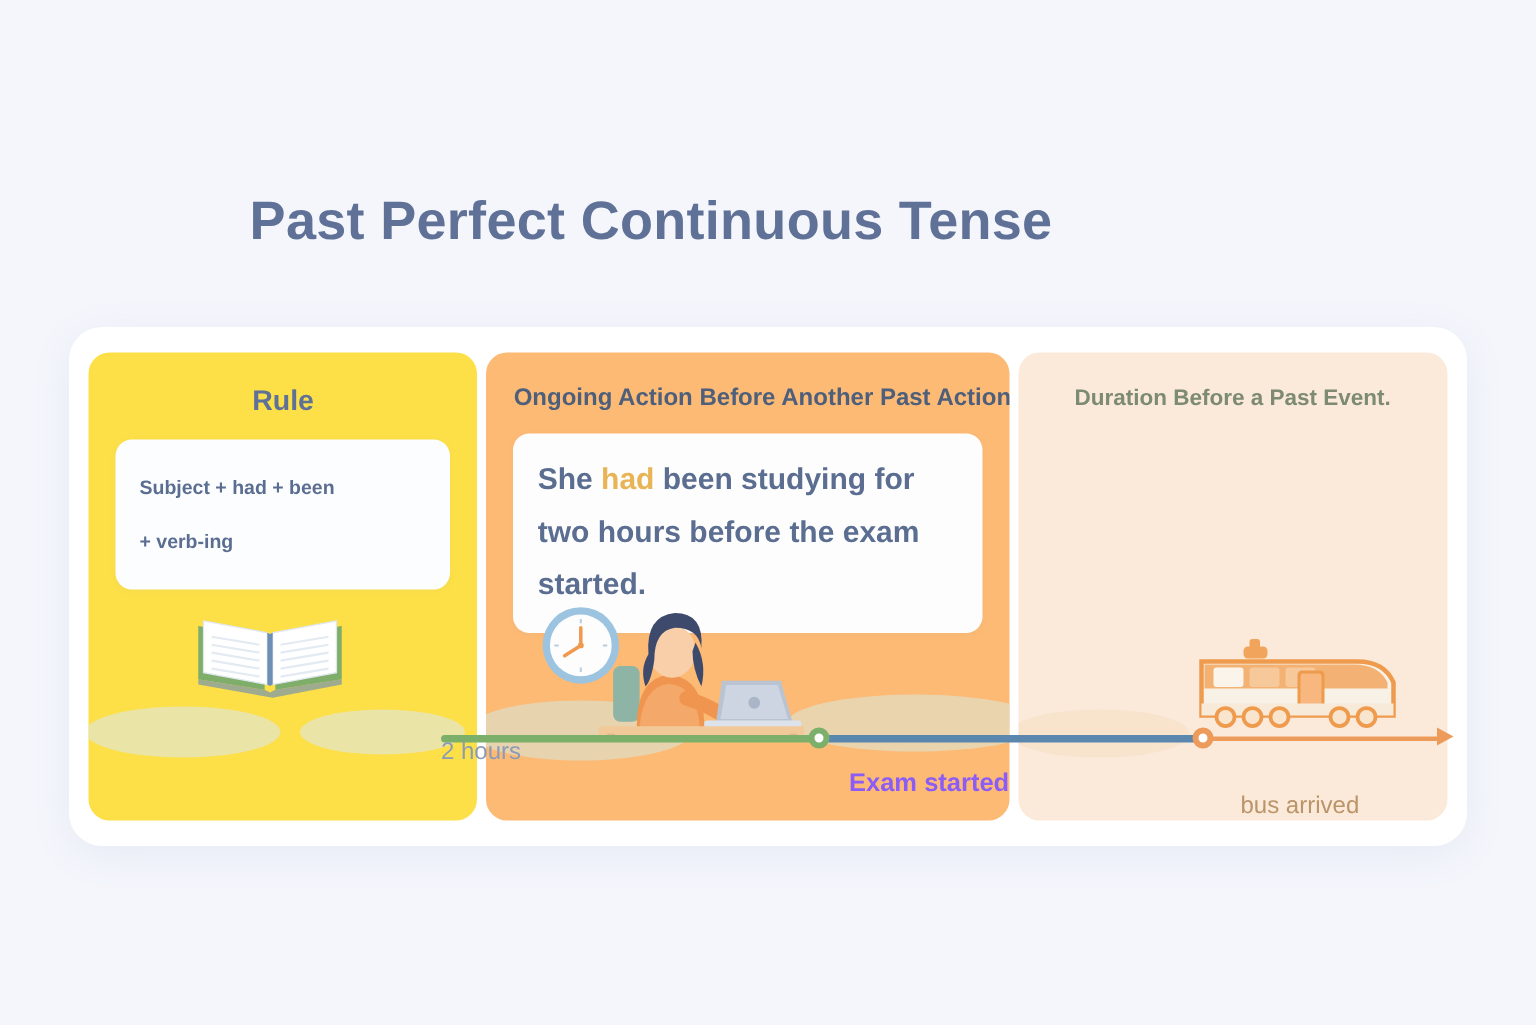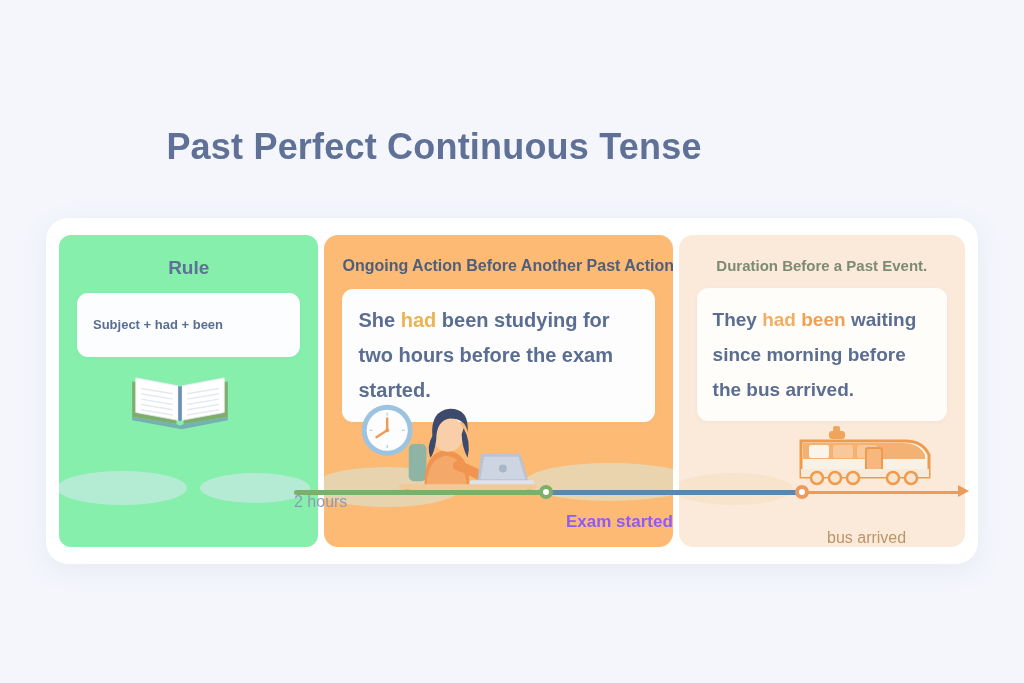--- a/index.html
+++ b/index.html
@@ -47,21 +47,21 @@
 
   
   .panel {
     position: relative;
     border-radius: 14px;
     overflow: hidden;
     padding: 22px 18px 0 18px;
     display: flex;
     flex-direction: column;
   }
-  .panel-rule     { width: 268px; background: #86efac; border-radius: 12px; }
+  .panel-rule     { width: 268px; background: #fde047; }
   .panel-ongoing  { width: 360px; background: #fdba74; margin-left: 6px; }
   .panel-duration { width: 296px; background: #fbeada; margin-left: 6px; }
 
   .panel-header {
     text-align: center;
     font-size: 17px;
     font-weight: 700;
     margin-bottom: 14px;
     white-space: nowrap;
   }
@@ -187,20 +187,21 @@
 
   <h1 class="page-title">Past Perfect Continuous Tense</h1>
 
   <div class="card">
 
     <section class="panel panel-rule">
       <div class="panel-header">Rule</div>
 
       <div class="panel-box">
         <div class="sentence">Subject + had + been</div>
+        <div class="sentence">+ verb-ing</div>
       </div>
 
       <div class="illo">
         <div class="blob" style="left:-20px;bottom:42px;width:130px;height:34px;background:#dbe7f4;"></div>
         <div class="blob" style="right:-10px;bottom:44px;width:110px;height:30px;background:#dce8f5;"></div>
         <div class="book-wrap">
           <svg viewBox="0 0 120 70" width="110" height="62">
             <path d="M6 14 L56 22 L56 62 L6 54 Z" fill="#7fae6a"></path>
             <path d="M114 14 L64 22 L64 62 L114 54 Z" fill="#7fae6a"></path>
             <path d="M10 10 L58 19 L58 58 L10 49 Z" fill="#ffffff" stroke="#dfe7ef" stroke-width="1"></path>
@@ -270,23 +271,20 @@
             <rect x="58" y="96" width="5" height="4" fill="#e3b789"></rect>
             <rect x="182" y="96" width="5" height="4" fill="#e3b789"></rect>
           </svg>
         </div>
       </div>
     </section>
 
     <section class="panel panel-duration">
       <div class="panel-header">Duration Before a Past Event.</div>
 
-      <div class="panel-box">
-        <p class="sentence"><span>They </span><span class="hl-amber">had</span><span> </span><span class="hl-orange">been</span><span> waiting since morning before the bus arrived.</span></p>
-      </div>
 
       <div class="illo">
         <div class="blob" style="left:-24px;bottom:42px;width:120px;height:32px;background:#f5dcc2;"></div>
         <div class="scene-bus">
           <svg viewBox="0 0 160 70" width="160" height="70">
 
             <rect x="46" y="6" width="16" height="8" rx="3" fill="#f0a45c"></rect>
             <rect x="50" y="1" width="7" height="7" rx="2" fill="#f0a45c"></rect>
 
             <path d="M18 16 L122 16 Q140 16 146 30 L146 52 L18 52 Z" fill="#f7f1e6" stroke="#ef9b4e" stroke-width="3"></path>

